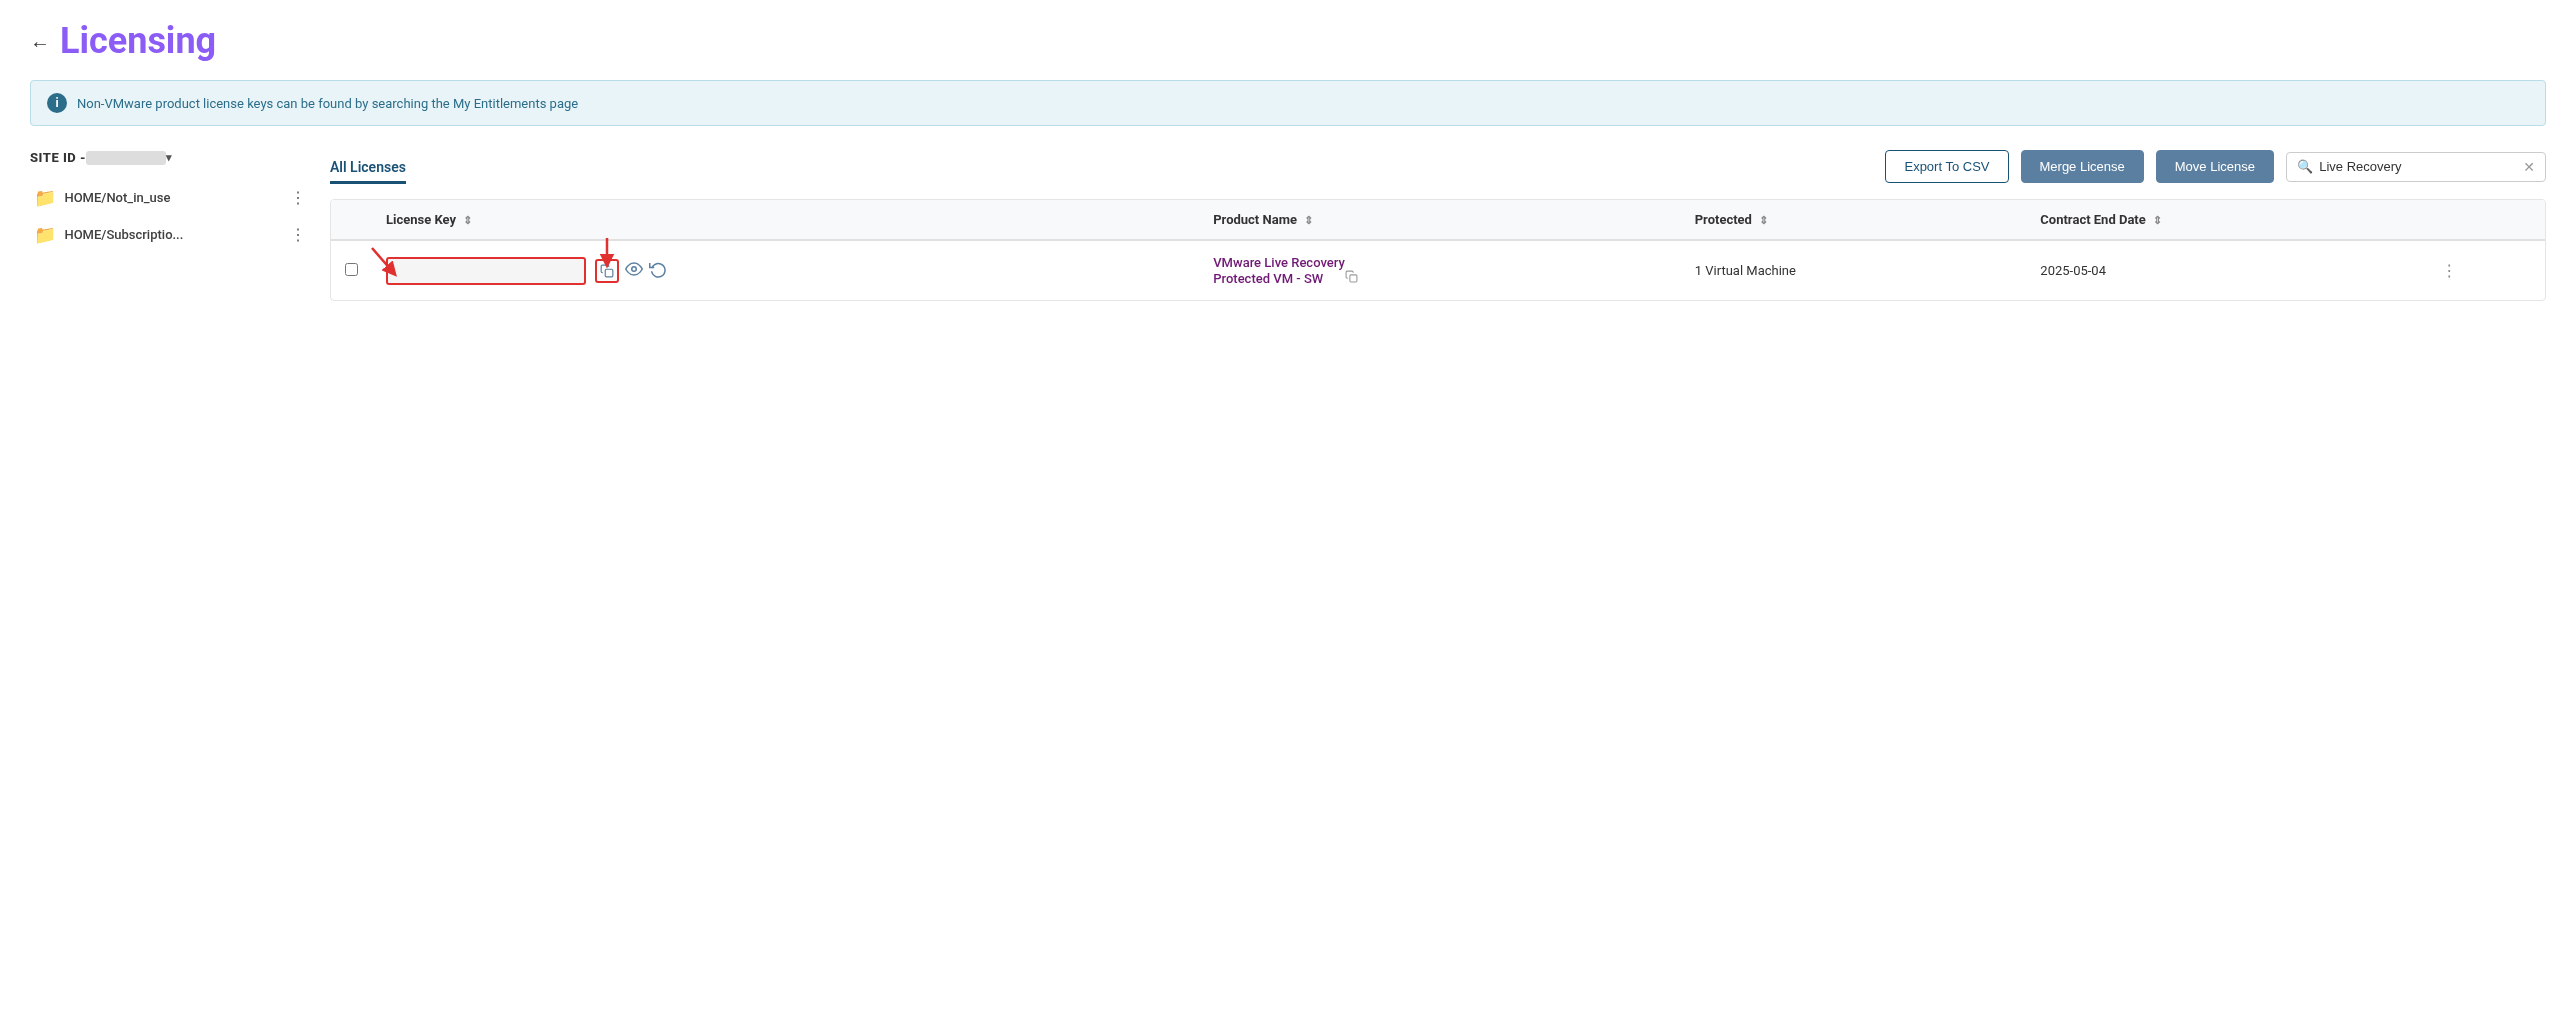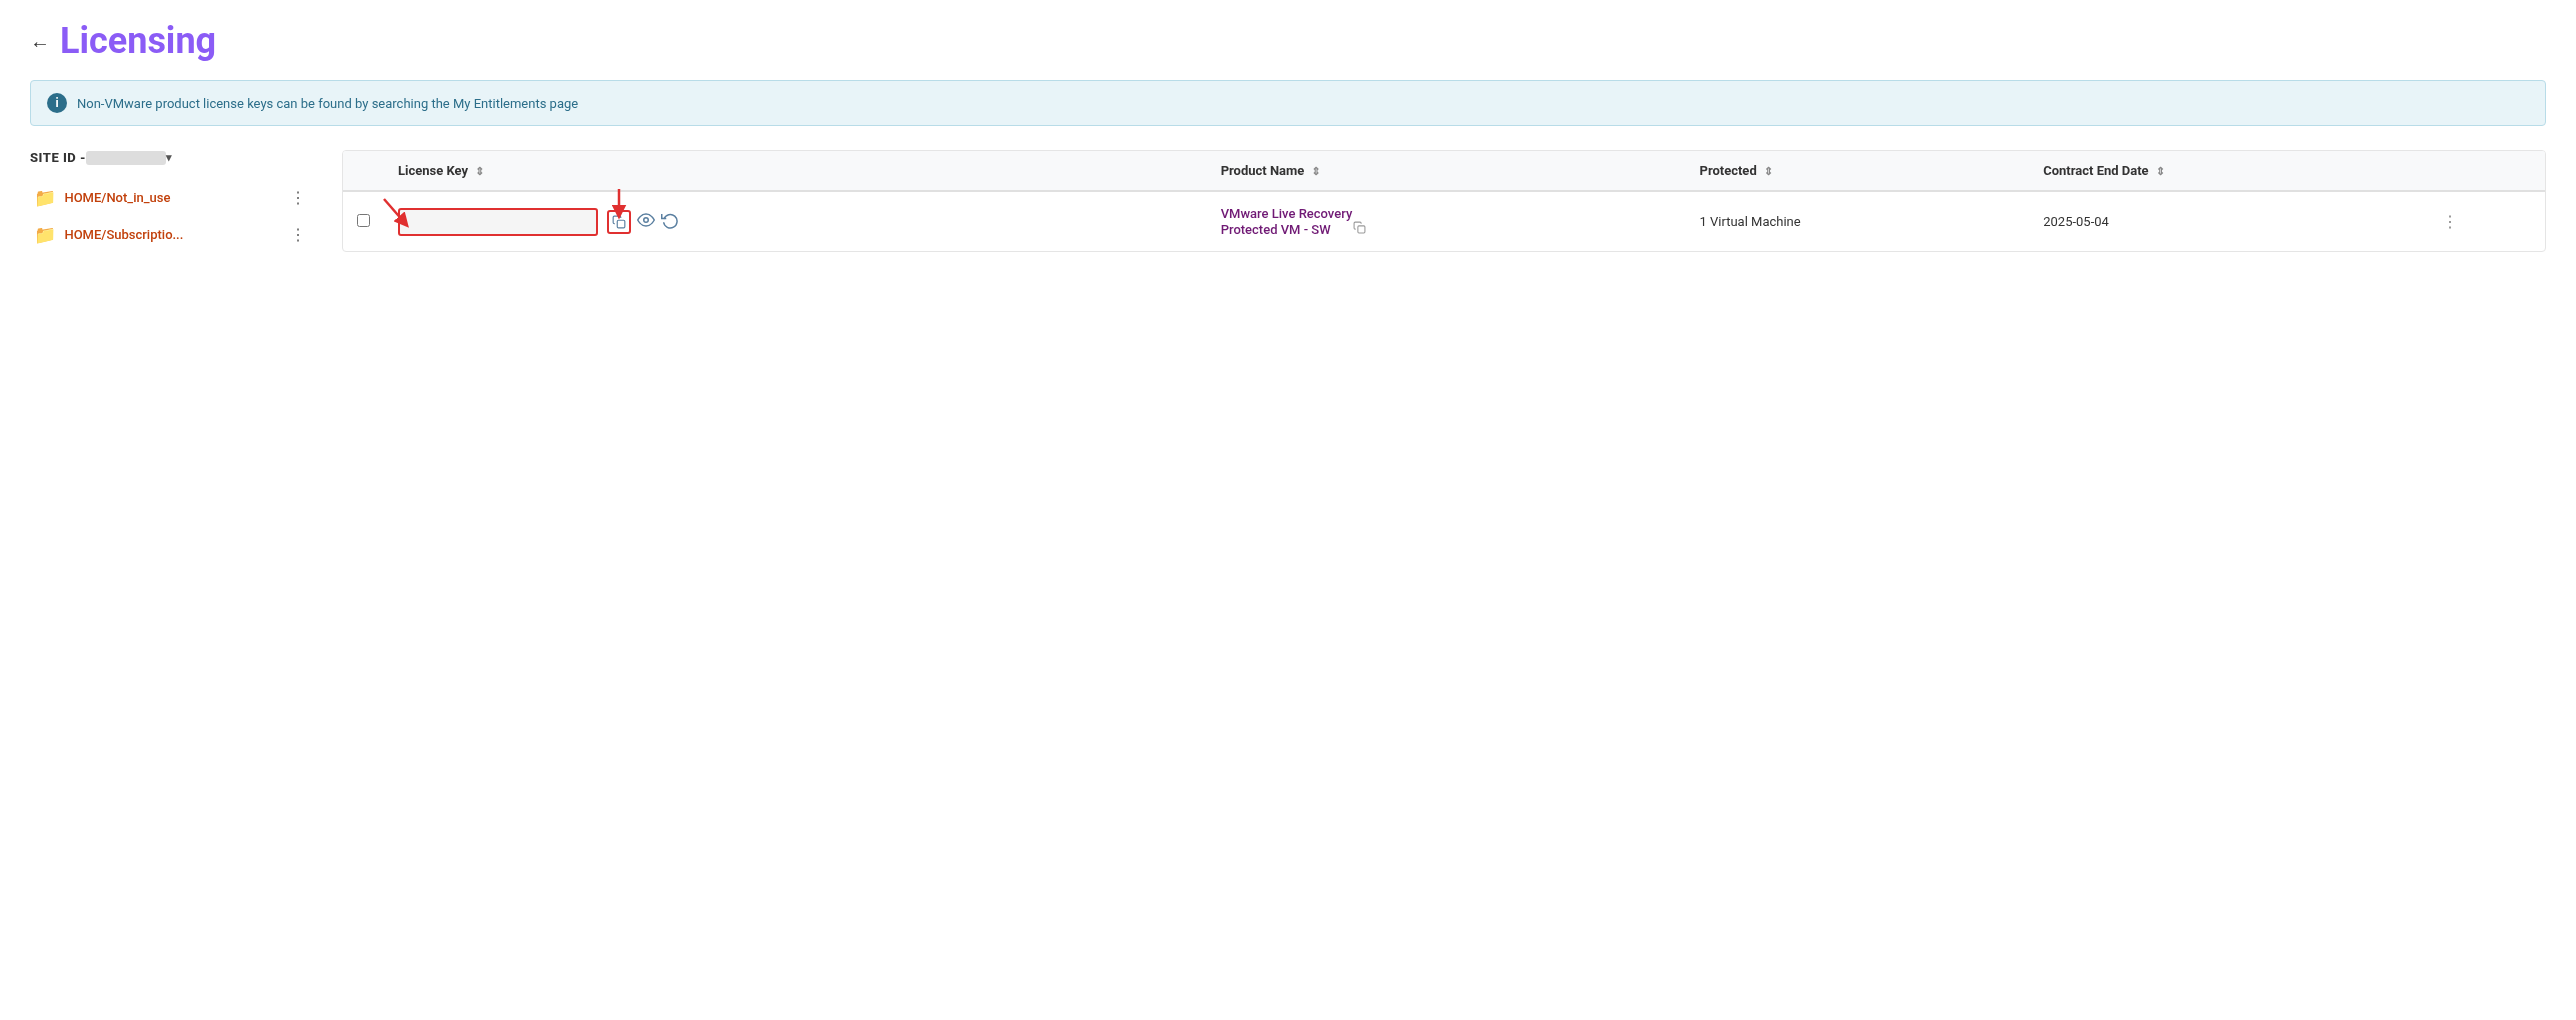--- a/index.html
+++ b/index.html
@@ -142,21 +142,21 @@
       gap: 8px;
     }
 
     .folder-icon {
       font-size: 18px;
       color: #e0a830;
     }
 
     .folder-name {
       font-size: 13px;
-      color: #c2410c;
+      color: #404040;
       font-weight: 500;
     }
 
     .folder-more {
       color: #666;
       font-size: 16px;
       cursor: pointer;
     }
 
     
@@ -234,21 +234,20 @@
     .search-magnifier {
       color: #888;
       font-size: 13px;
     }
 
     
     .table-wrapper {
       border: 1px solid #e5e5e5;
       border-radius: 4px;
       overflow: hidden;
-      margin-left: 12px;
     }
 
     table {
       width: 100%;
       border-collapse: collapse;
     }
 
     thead tr {
       background: #f8f9fa;
       border-bottom: 2px solid #e0e0e0;
@@ -464,20 +463,33 @@
             <span class="folder-icon">📁</span>
             <span class="folder-name">HOME/Subscriptio...</span>
           </div>
           <span class="folder-more">⋮</span>
         </div>
       </div>
     </div>
 
     <div class="main-content">
 
+      <div class="toolbar">
+        <div class="tab-bar">
+          <span class="tab-label">All Licenses</span>
+        </div>
+        <button class="btn btn-outline">Export To CSV</button>
+        <button class="btn btn-solid">Merge License</button>
+        <button class="btn btn-solid">Move License</button>
+        <div class="search-bar-wrapper">
+          <span class="search-magnifier">🔍</span>
+          <input type="text" value="Live Recovery" style="">
+          <span class="search-clear-icon">✕</span>
+        </div>
+      </div>
 
       <div class="table-wrapper">
         <table>
           <thead>
             <tr>
               <th class="checkbox-cell"></th>
               <th>
                 <span>License Key</span>
                 <span class="sort-arrows">⇕</span>
               </th>

